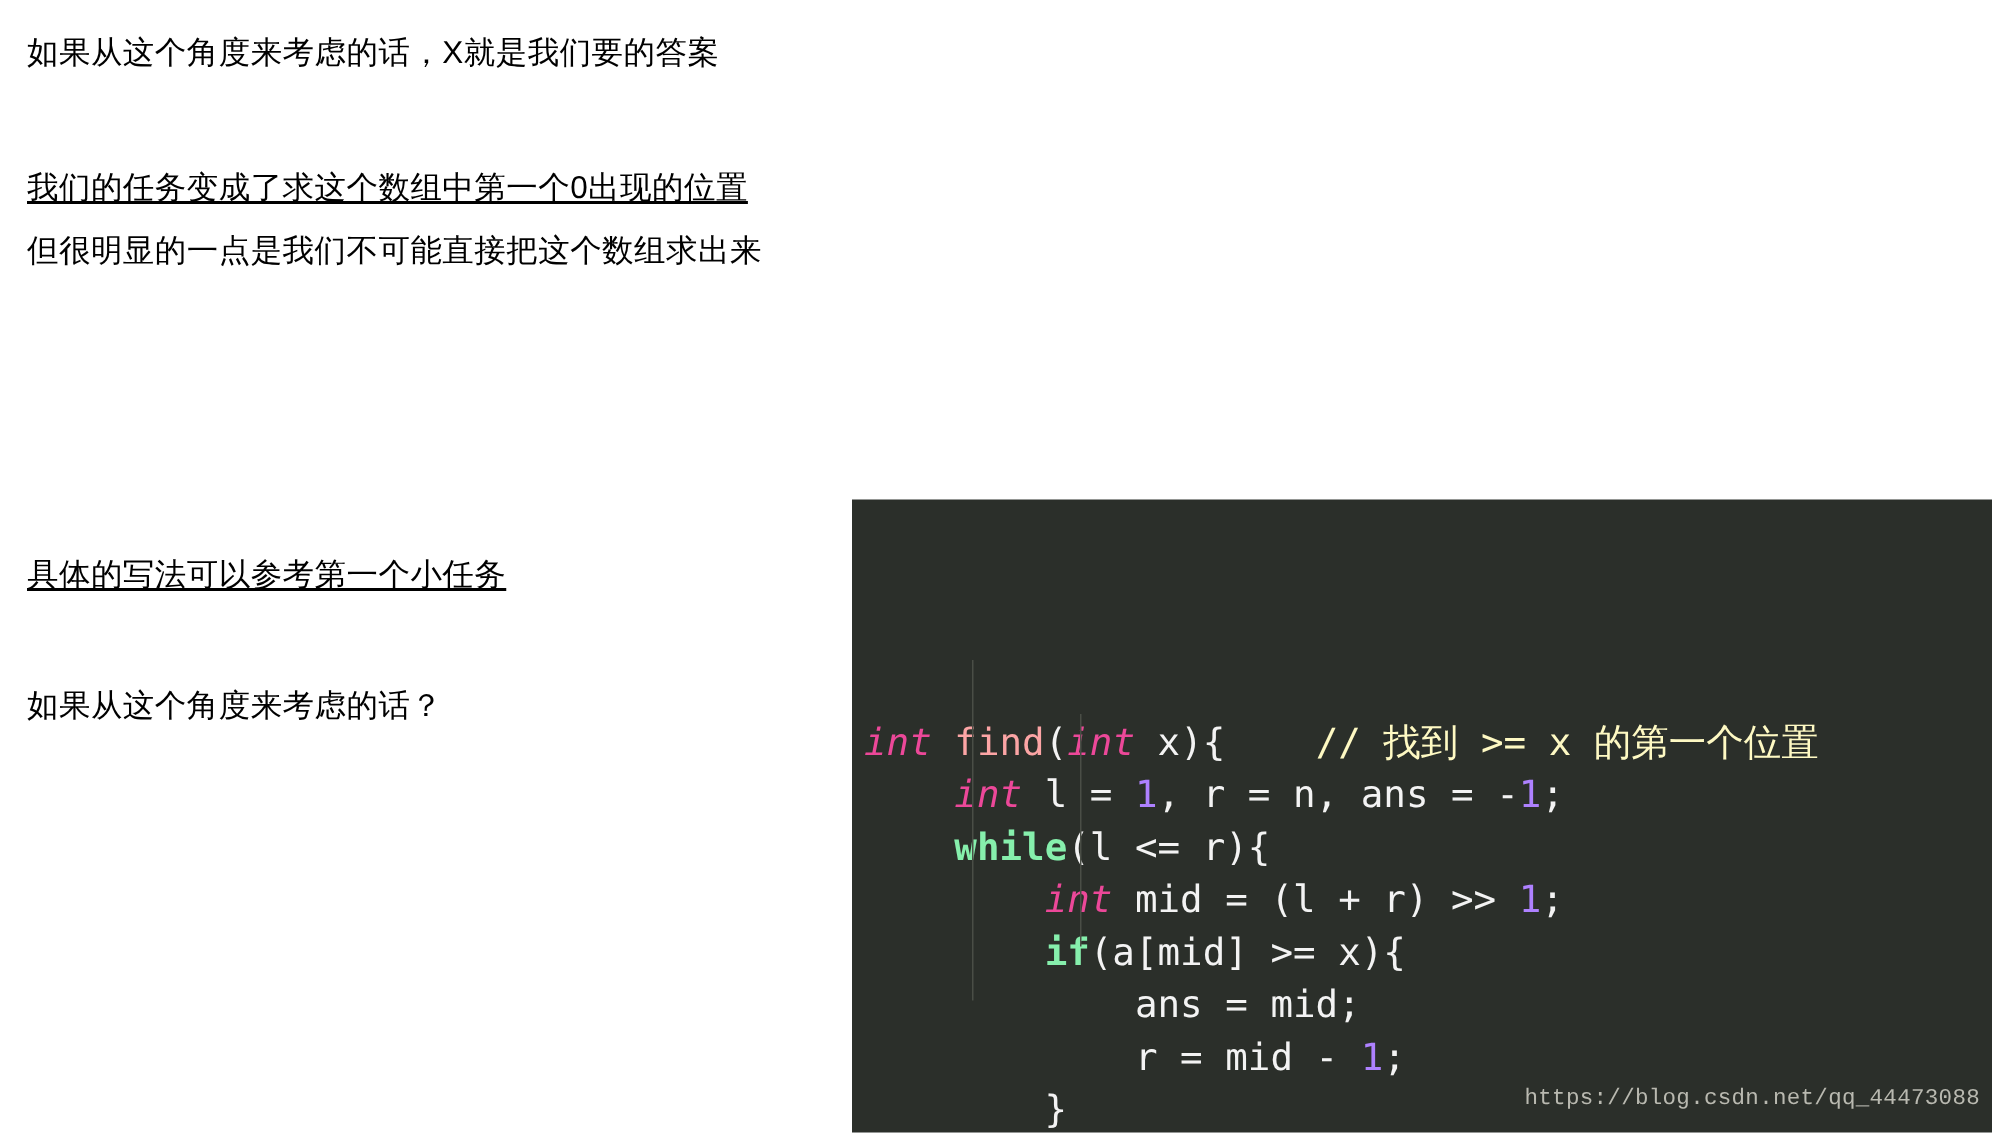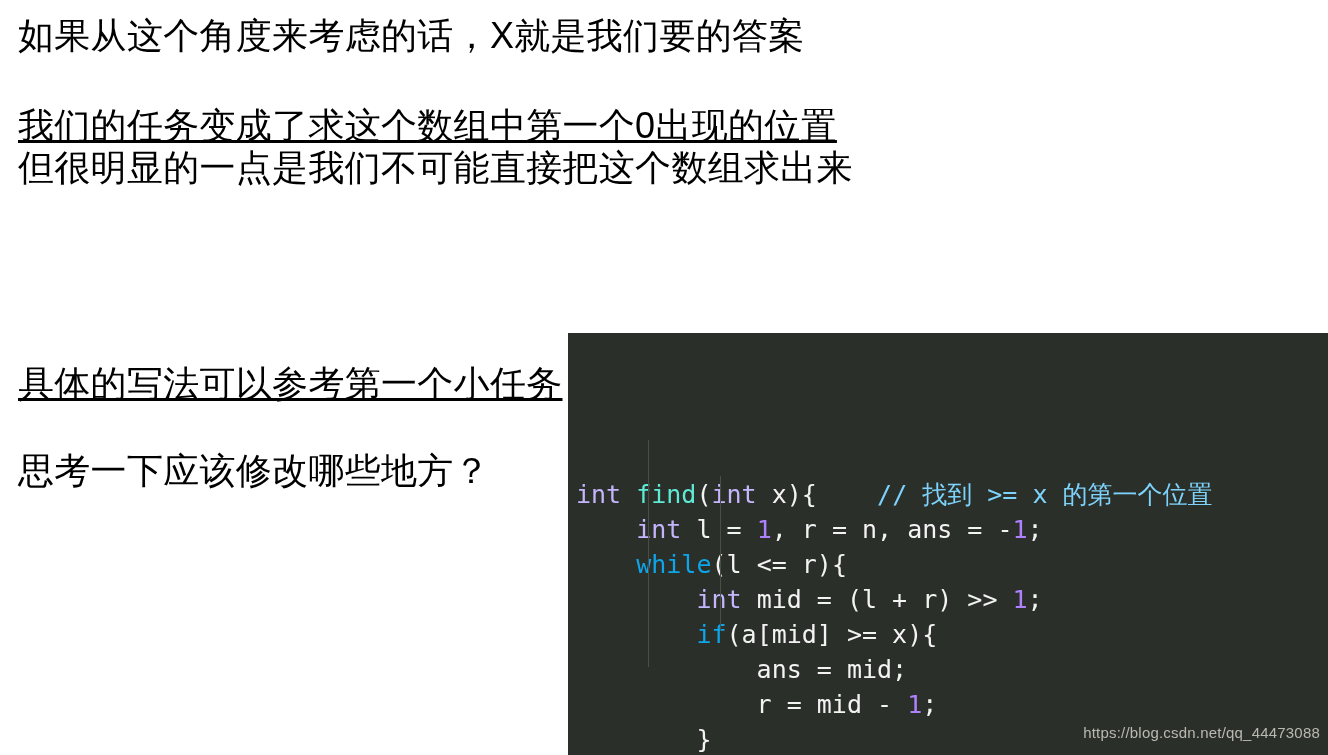--- a/index.html
+++ b/index.html
@@ -17,21 +17,21 @@
 
   
   .slide-text {
     position: absolute;
     left: 18px;
     top: 0;
     width: 830px;
     color: #000000;
   }
   .para {
-    font-size: 36px;
+    font-size: 21px;
     line-height: 42px;
     letter-spacing: 0.3px;
     white-space: nowrap;
     color: #000;
   }
   .para-1 { position: absolute; top: 15px;  left: 0; }
   .para-2 { position: absolute; top: 105px; left: 0; text-decoration: underline; }
   .para-3 { position: absolute; top: 147px; left: 0; text-align: center; }
   .para-4 { position: absolute; top: 363px; left: 0; text-decoration: underline; }
   .para-5 { position: absolute; top: 450px; left: 0; }
@@ -62,47 +62,47 @@
   
   .guide {
     position: absolute;
     width: 1px;
     background: #4a4e46;
   }
   .guide-1 { left: 80px;  top: 107px; height: 227px; }
   .guide-2 { left: 152px; top: 143px; height: 155px; }
 
   
-  .tok-kw      { color: #0ea5e9; }
-  .tok-type    { color: #c4b5fd; }
-  .tok-fn      { color: #5eead4; }
+  .tok-kw      { color: #86efac; font-weight: bold; }
+  .tok-type    { color: #ec4899; font-style: italic; }
+  .tok-fn      { color: #fca5a5; }
   .tok-num     { color: #ae81ff; }
-  .tok-comment { color: #7dd3fc; }
+  .tok-comment { color: #fef9c3; }
   .tok-plain   { color: #f3f3f3; }
 
   .watermark {
     position: absolute;
     right: 8px;
     bottom: 14px;
-    font-family: Liberation Sans, sans-serif;
+    font-family: Liberation Mono, monospace;
     font-size: 15px;
     color: #b9b9b0;
     letter-spacing: 0.2px;
     white-space: nowrap;
   }
 </style>
 </head>
 <body>
 
 <div class="slide-text">
   <div class="para para-1">如果从这个角度来考虑的话，X就是我们要的答案</div>
   <div class="para para-2">我们的任务变成了求这个数组中第一个0出现的位置</div>
   <div class="para para-3">但很明显的一点是我们不可能直接把这个数组求出来</div>
   <div class="para para-4">具体的写法可以参考第一个小任务</div>
-  <div class="para para-5">思考一下应该修改哪些地方？</div>
+  <div class="para para-5">如果从这个角度来考虑的话？</div>
 </div>
 
 <div class="code-block">
   <div class="code-inner">
     <div class="guide guide-1"></div>
     <div class="guide guide-2"></div>
     <div id="code-lines"><div class="code-line"><span class="tok-type">int</span><span class="tok-plain"> </span><span class="tok-fn">find</span><span class="tok-plain">(</span><span class="tok-type">int</span><span class="tok-plain"> x){</span><span class="tok-plain">    </span><span class="tok-comment">// 找到 &gt;= x 的第一个位置</span></div><div class="code-line"><span class="tok-plain">    </span><span class="tok-type">int</span><span class="tok-plain"> l = </span><span class="tok-num">1</span><span class="tok-plain">, r = n, ans = -</span><span class="tok-num">1</span><span class="tok-plain">;</span></div><div class="code-line"><span class="tok-plain">    </span><span class="tok-kw">while</span><span class="tok-plain">(l &lt;= r){</span></div><div class="code-line"><span class="tok-plain">        </span><span class="tok-type">int</span><span class="tok-plain"> mid = (l + r) &gt;&gt; </span><span class="tok-num">1</span><span class="tok-plain">;</span></div><div class="code-line"><span class="tok-plain">        </span><span class="tok-kw">if</span><span class="tok-plain">(a[mid] &gt;= x){</span></div><div class="code-line"><span class="tok-plain">            ans = mid;</span></div><div class="code-line"><span class="tok-plain">            r = mid - </span><span class="tok-num">1</span><span class="tok-plain">;</span></div><div class="code-line"><span class="tok-plain">        }</span></div></div>
   </div>
   <div class="watermark">https://blog.csdn.net/qq_44473088</div>
 </div>

